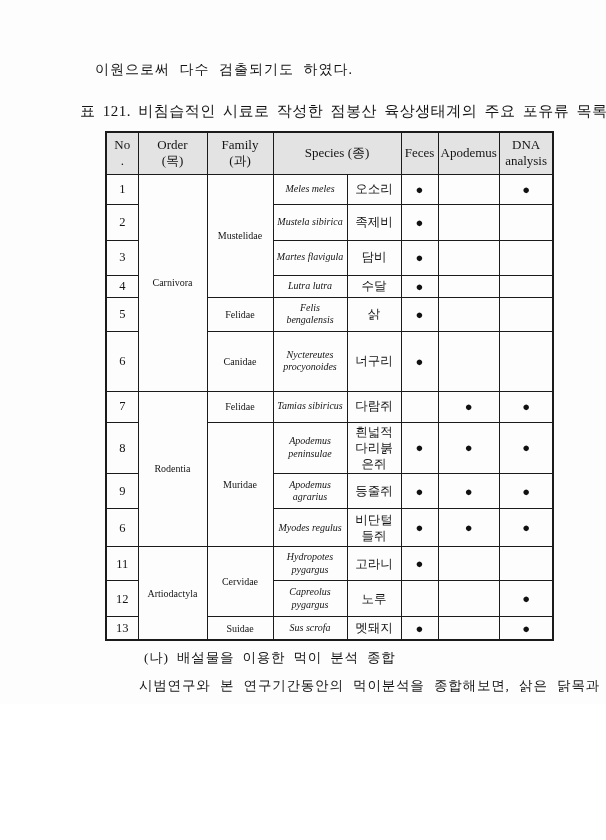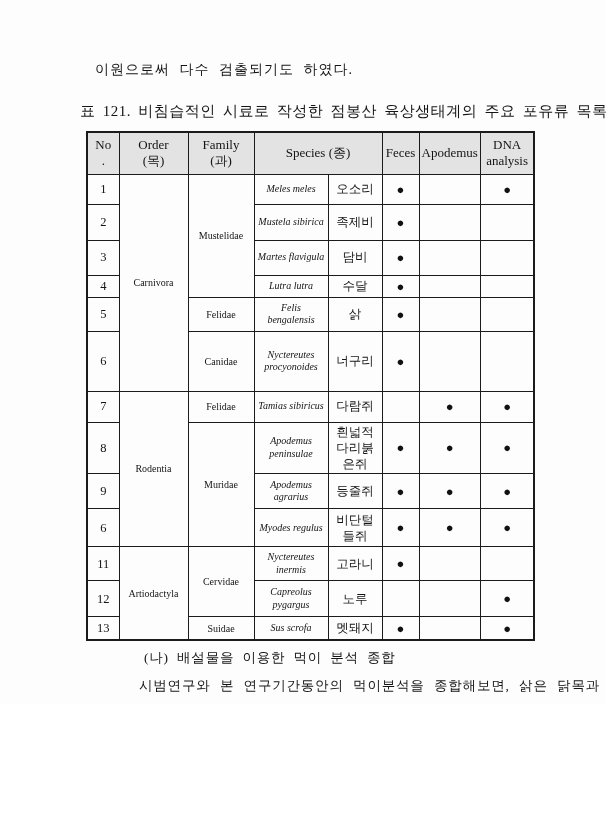--- a/index.html
+++ b/index.html
@@ -28,21 +28,21 @@
     position: absolute;
     left: 80px;
     top: 102px;
     font-size: 15px;
     letter-spacing: 0.5px;
     word-spacing: 3px;
     white-space: nowrap;
   }
   table.species-table {
     position: absolute;
-    left: 86px;
+    left: 105px;
     top: 131px;
     border-collapse: collapse;
     border: 2px solid #1b1b1b;
     table-layout: fixed;
   }
   .species-table col.c-no      { width: 32px; }
   .species-table col.c-order   { width: 69px; }
   .species-table col.c-family  { width: 66px; }
   .species-table col.c-latin   { width: 74px; }
   .species-table col.c-korean  { width: 54px; }
@@ -241,21 +241,21 @@
         <td class="latin">Myodes regulus</td>
         <td>비단털들쥐</td>
         <td class="mark">●</td>
         <td class="mark">●</td>
         <td class="mark">●</td>
       </tr>
       <tr>
         <td>11</td>
         <td class="group" rowspan="3">Artiodactyla</td>
         <td class="group" rowspan="2">Cervidae</td>
-        <td class="latin">Nyctereutes inermis</td>
+        <td class="latin">Hydropotes pygargus</td>
         <td>고라니</td>
         <td class="mark">●</td>
         <td class="mark"></td>
         <td class="mark"></td>
       </tr>
       <tr>
         <td>12</td>
         <td class="latin">Capreolus pygargus</td>
         <td>노루</td>
         <td class="mark"></td>

